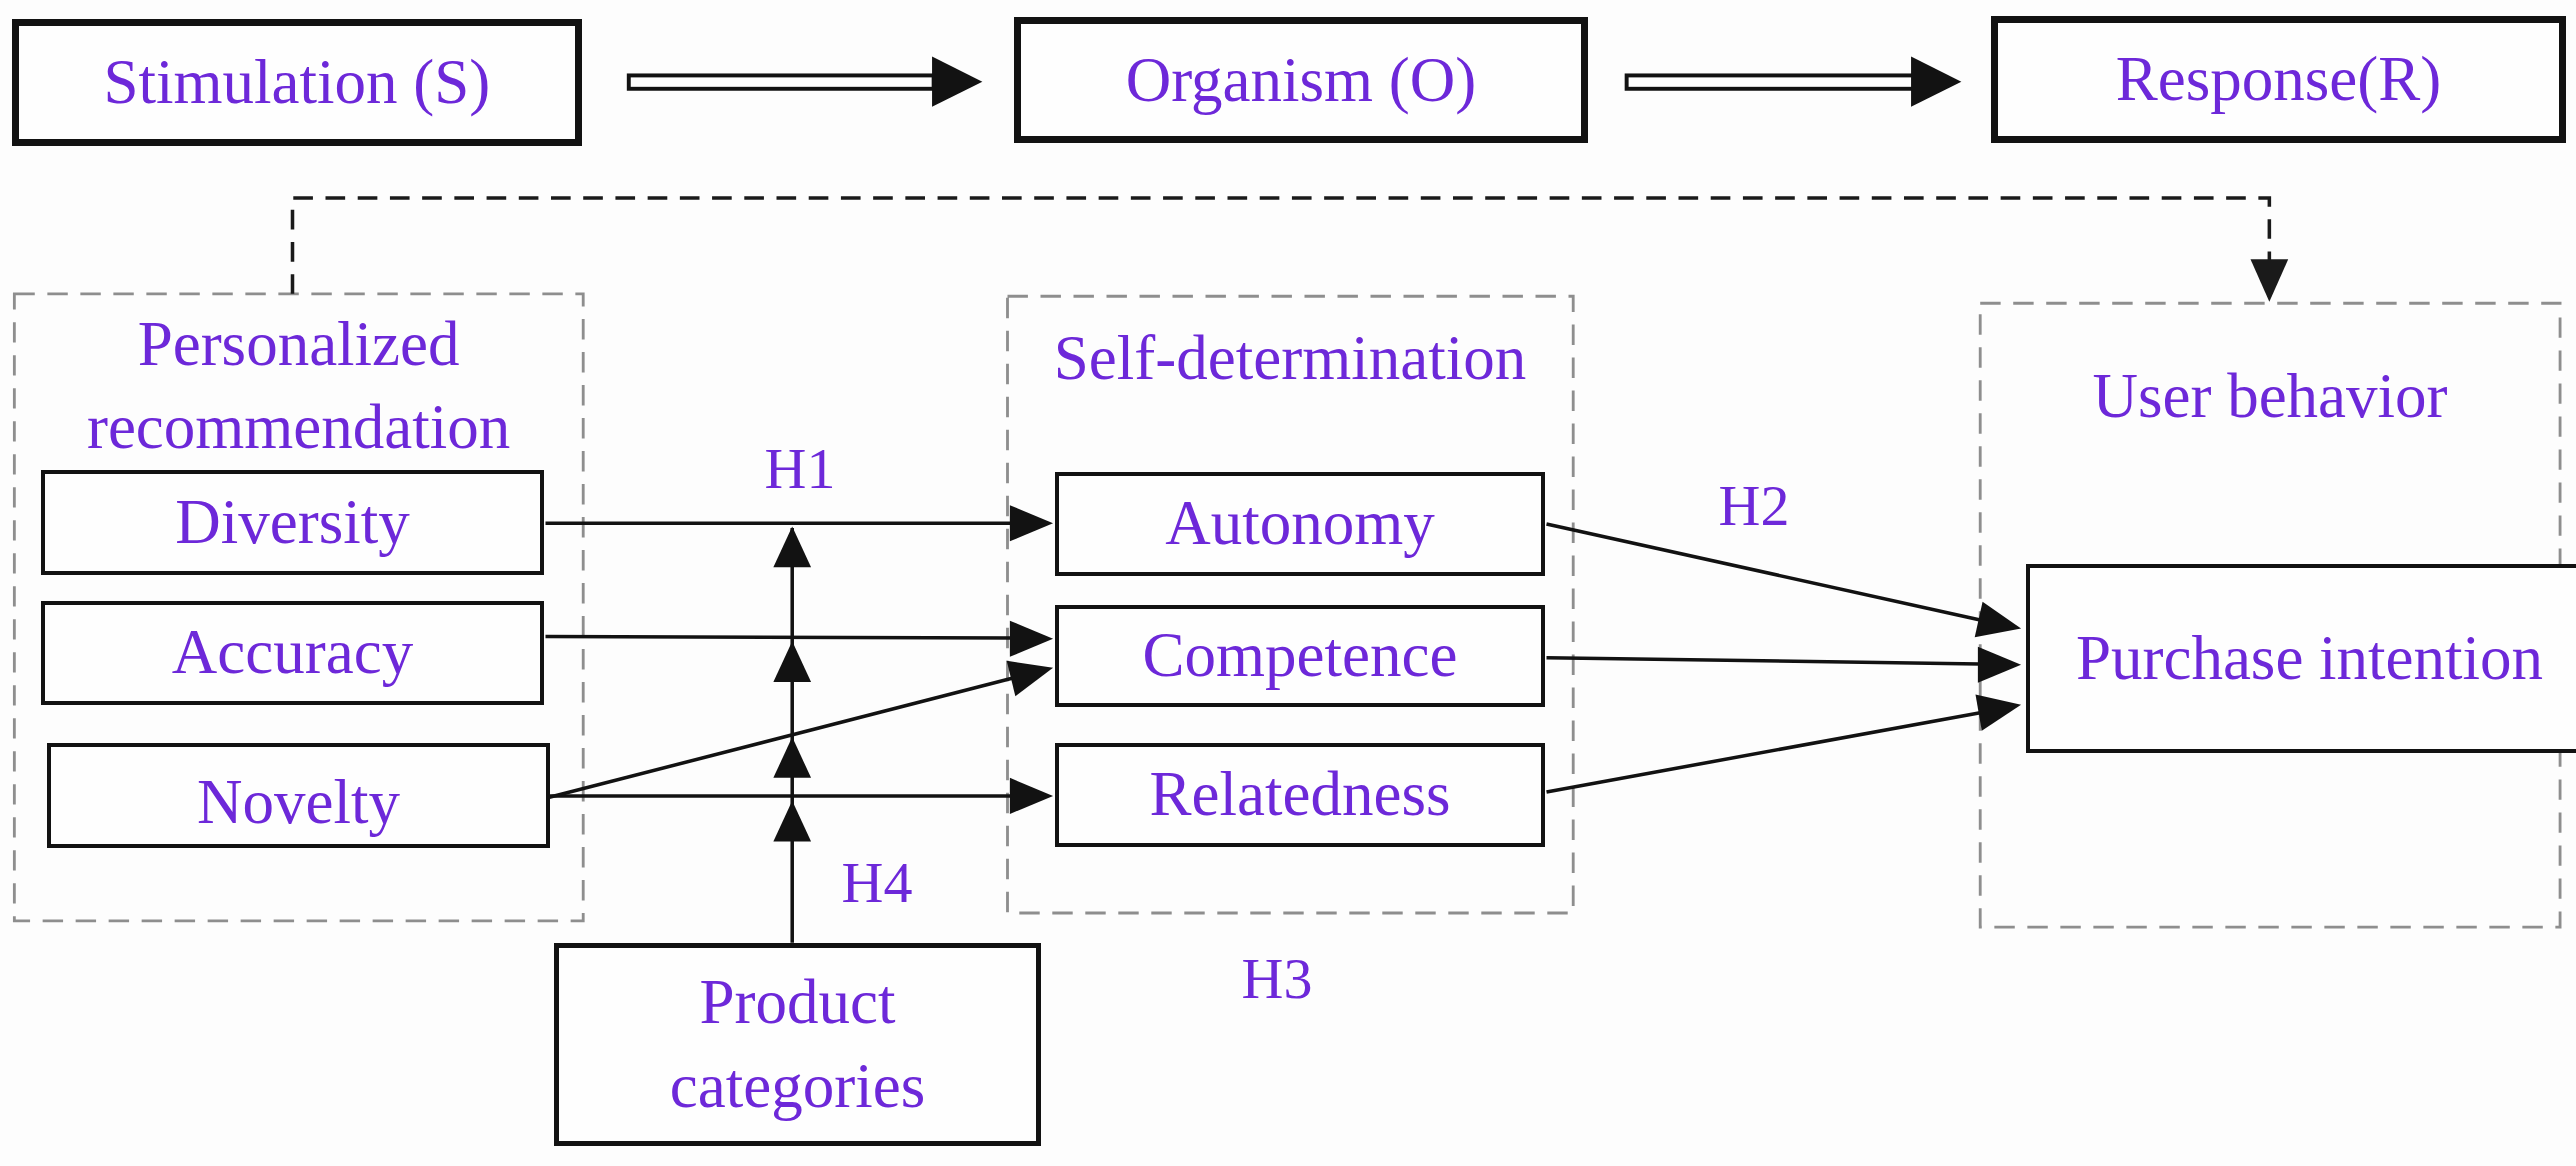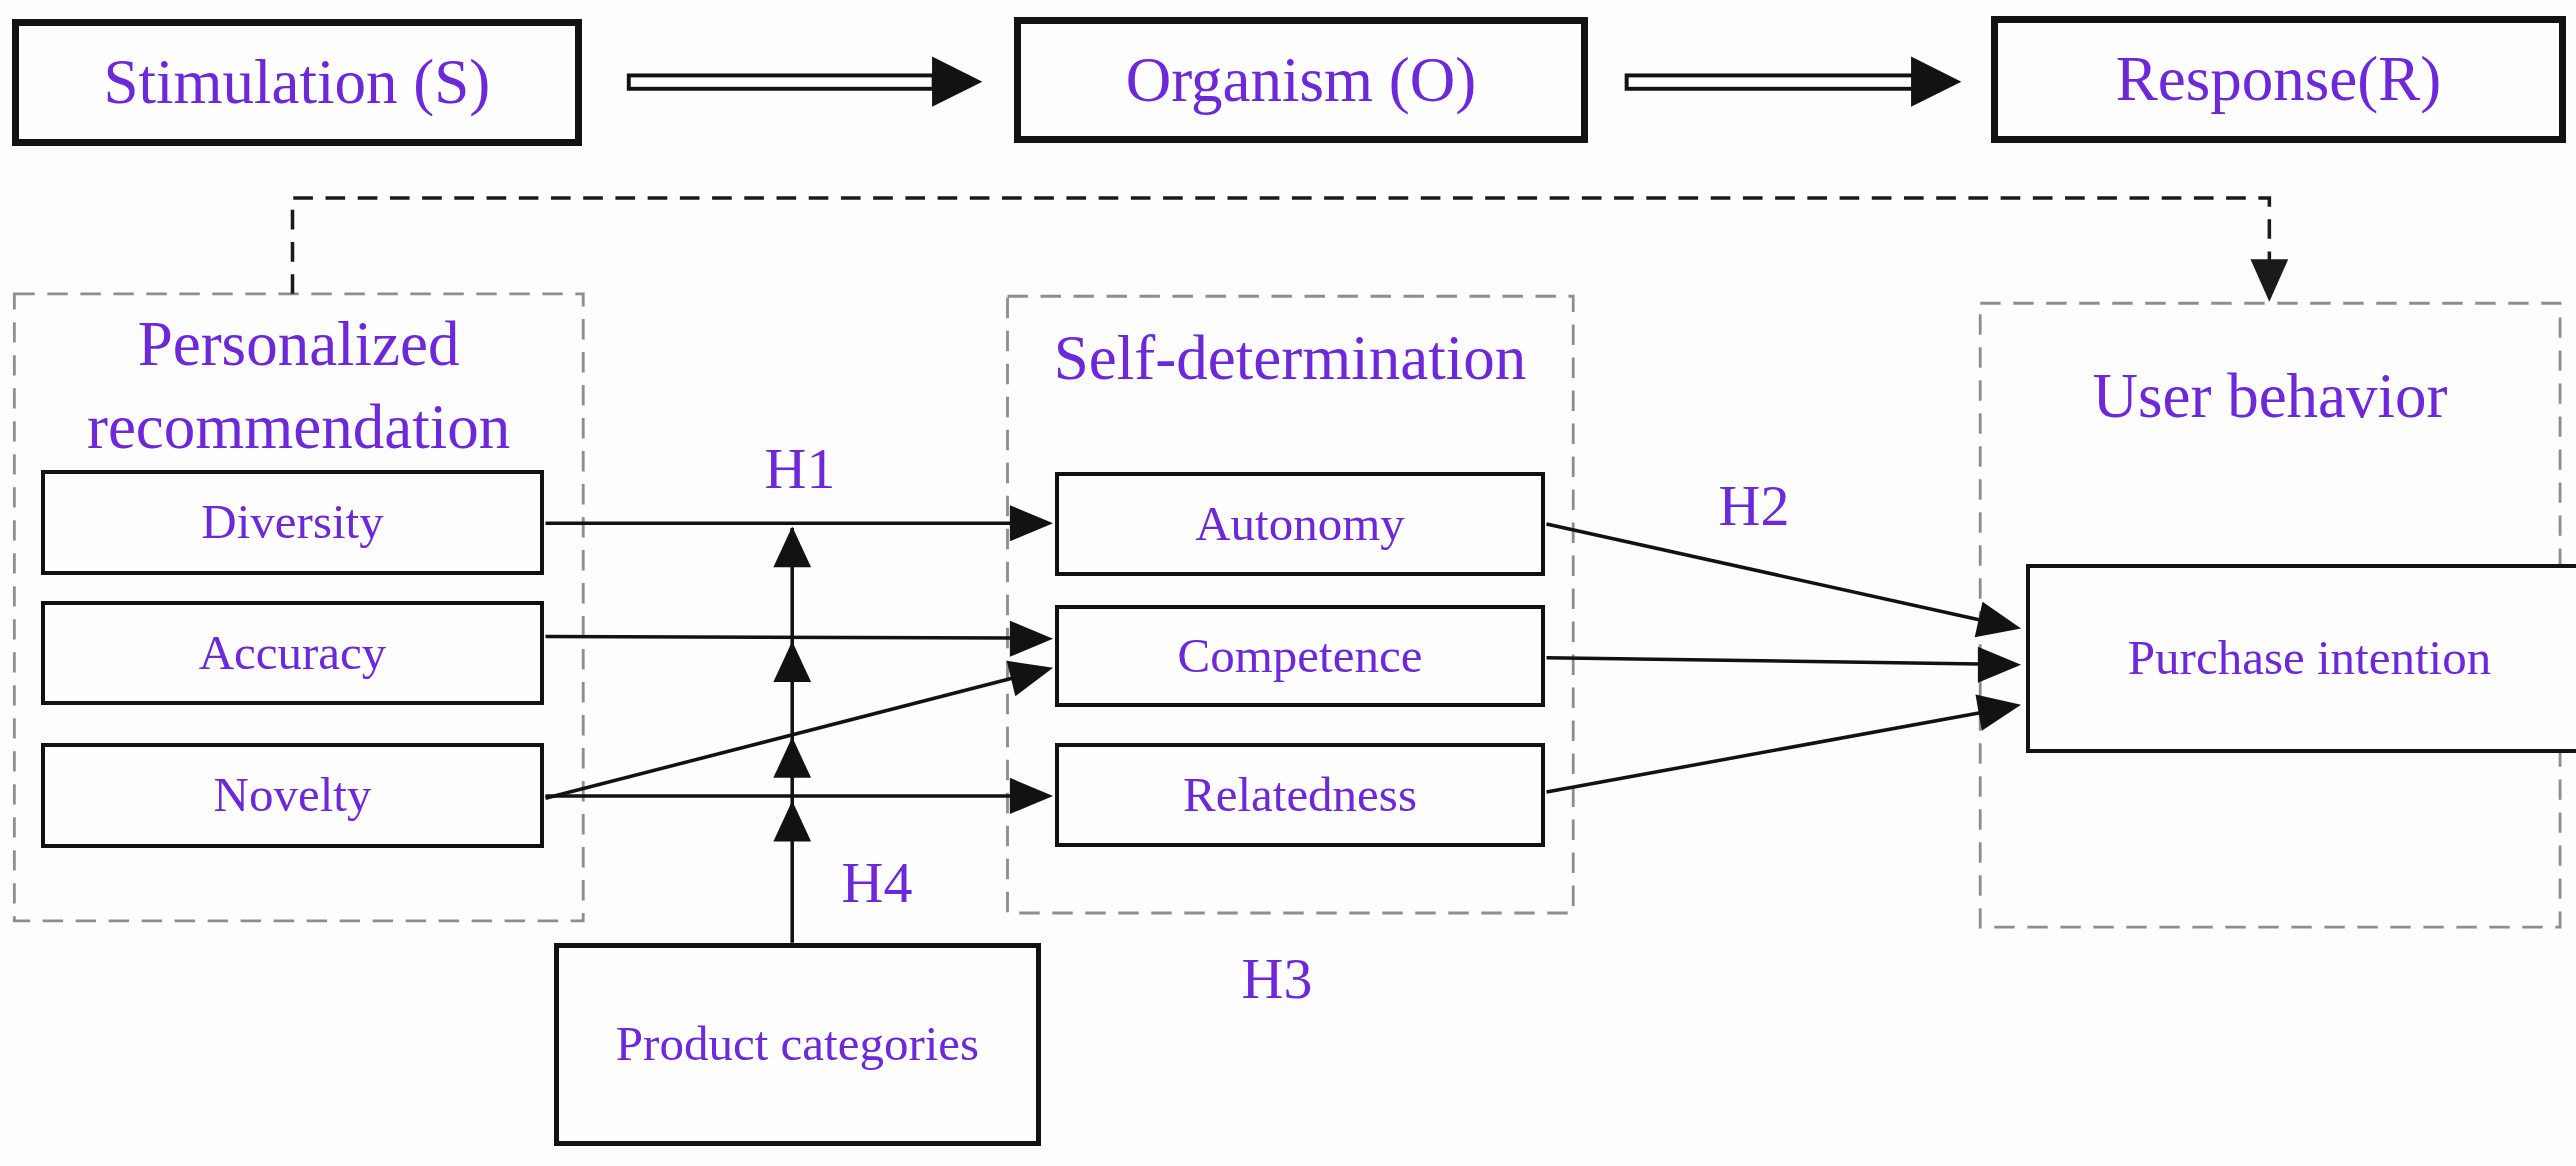--- a/index.html
+++ b/index.html
@@ -11,21 +11,21 @@
     color:#6d28d9;
     overflow:hidden;
   }
   .layer{position:absolute;left:0;top:0;width:100%;height:100%;}
   .solid-box{
     position:absolute;
     border:4.7px solid #121212;
     background:#fefefe;
     display:flex;align-items:center;justify-content:center;
     text-align:center;
-    font-size:49px;line-height:1.32;
+    font-size:63px;line-height:1.32;
     box-sizing:border-box;
   }
   .frame-box{border-width:7px;font-size:63px;}
   .inner-box{border-width:4.7px;}
   .wide-pad{padding:0 15.7px;}
   .group-title{
     position:absolute;
     text-align:center;
     font-size:63px;line-height:1.32;
   }
@@ -123,21 +123,21 @@
   <div class="group-title" style="left:23.6px;top:303px;width:550px;">Personalized recommendation</div>
   <div class="group-title" style="left:1015px;top:317px;width:550px;">Self-determination</div>
   <div class="group-title" style="left:1988px;top:355px;width:564px;">User behavior</div>
 
   <div class="solid-box inner-box" style="left:41px;top:470px;width:503px;height:105px;">
     <span>Diversity</span>
   </div>
   <div class="solid-box inner-box" style="left:41px;top:601px;width:503px;height:104px;">
     <span>Accuracy</span>
   </div>
-  <div class="solid-box inner-box" style="left:41px;top:743px;width:503px;height:105px;">
+  <div class="solid-box inner-box" style="left:47px;top:743px;width:503px;height:105px;align-items:flex-end;">
     <span>Novelty</span>
   </div>
 
   <div class="solid-box inner-box" style="left:1055px;top:472px;width:490px;height:104px;">
     <span>Autonomy</span>
   </div>
   <div class="solid-box inner-box" style="left:1055px;top:605px;width:490px;height:102px;">
     <span>Competence</span>
   </div>
   <div class="solid-box inner-box" style="left:1055px;top:743px;width:490px;height:104px;">

